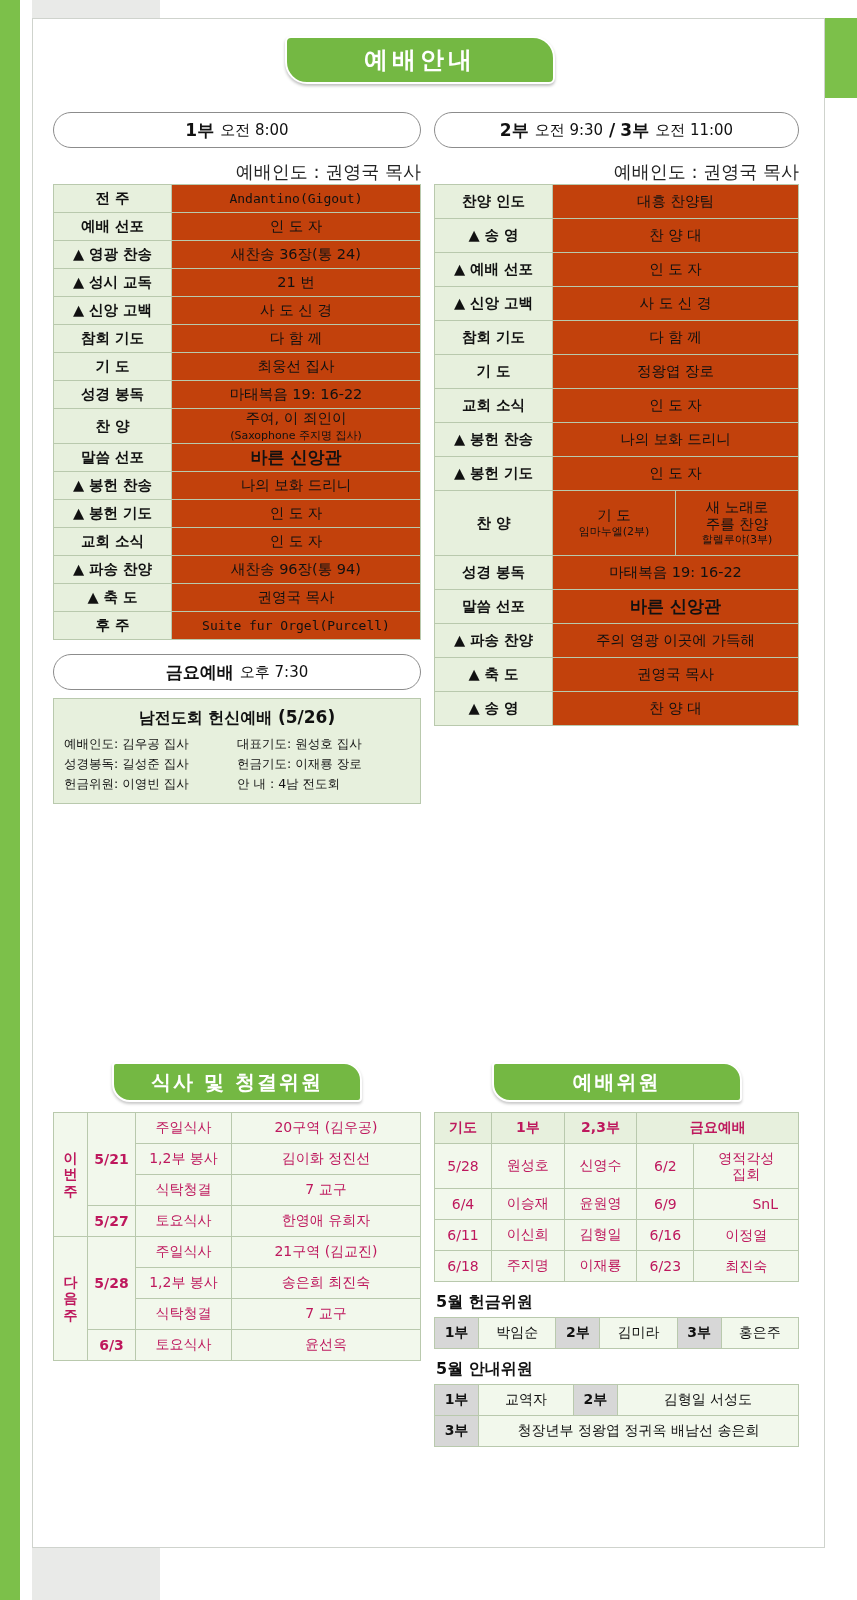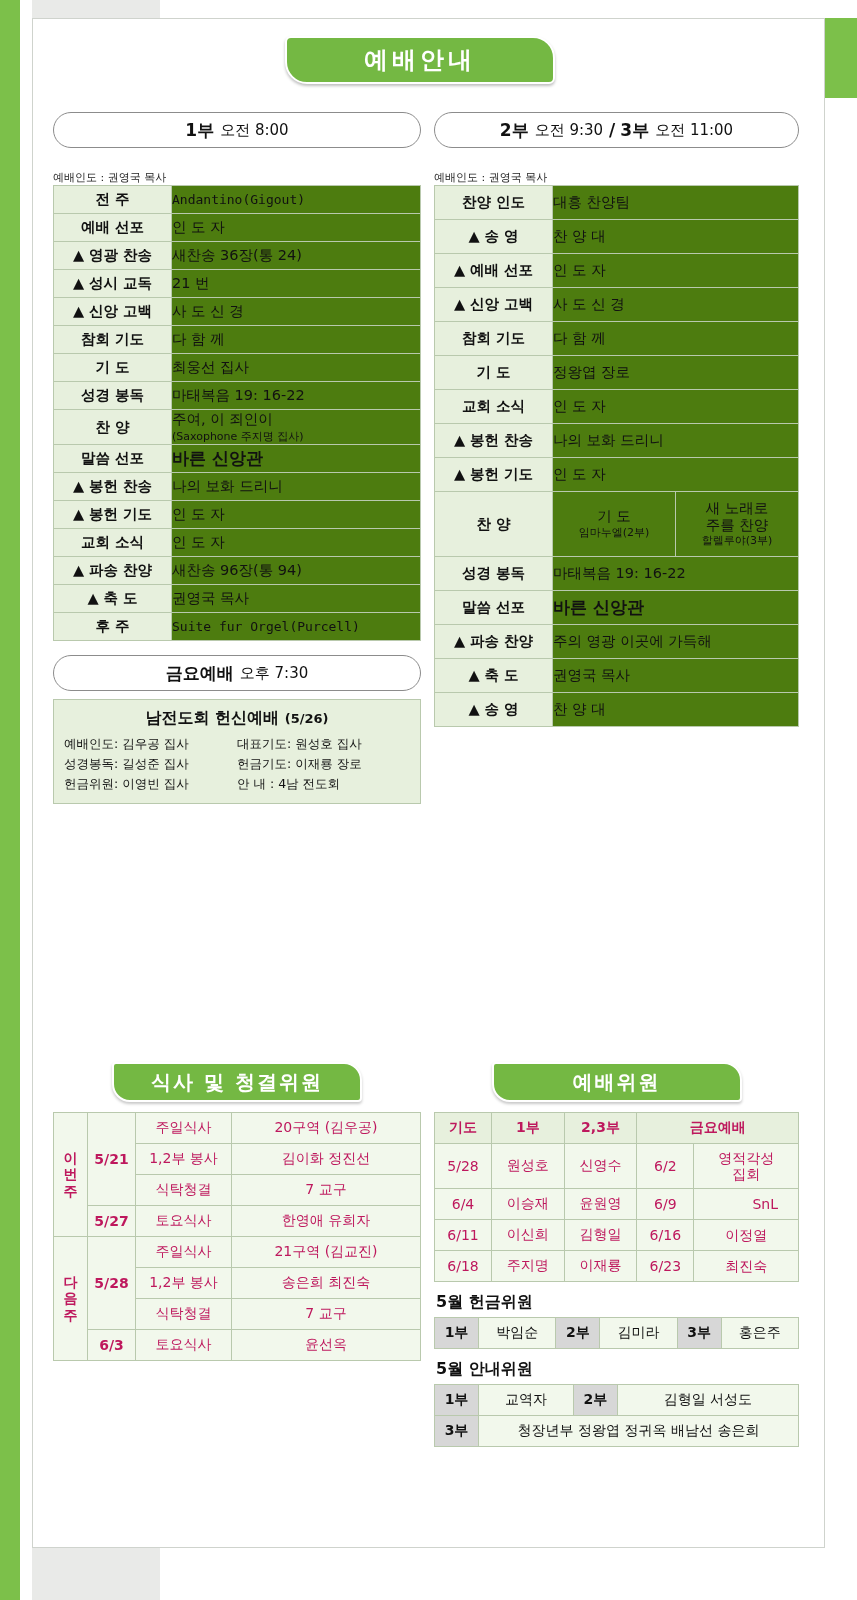--- a/index.html
+++ b/index.html
@@ -40,45 +40,45 @@
   }
 
   
   .pill {
     border:1px solid #8c8c8c; border-radius:20px; background:#ffffff;
     height:36px; display:flex; align-items:center; justify-content:center;
     font-size:17px; color:#111; font-weight:bold;
   }
   .pill .small { font-size:15px; font-weight:normal; margin-left:6px; }
 
-  .lead { font-size:11px; color:#222; margin-top:22px; }
+  .lead { font-size:18px; text-align:right; color:#222; margin-top:12px; }
 
   
   table.svc { border-collapse:collapse; width:100%; }
   table.svc td { border:1px solid #b9c9ad; padding:0; }
   td.lbl {
     width:118px; background:#e7f0dd; text-align:center;
     font-size:14.5px; font-weight:bold; color:#111; height:28px;
   }
-  td.val { background:#4d7c0f; font-size:14.5px; color:#111; }
+  td.val { background:#c2410c; text-align:center; font-size:14.5px; color:#111; }
   td.val.big { font-size:17px; font-weight:bold; }
   td.val.mono { font-family:"DejaVu Sans Mono","Liberation Mono",monospace; font-size:13px; }
   .sub { font-size:11px; }
 
   
   #col-left { position:absolute; left:53px; top:112px; width:368px; }
   #col-right { position:absolute; left:434px; top:112px; width:365px; }
 
   
   .fri-pill { margin-top:14px; }
   .fri-box {
     margin-top:8px; background:#e7f0dd; border:1px solid #b9c9ad; padding:8px 10px 10px 10px;
   }
   .fri-title { text-align:center; font-size:16px; font-weight:bold; color:#111; }
-  .fri-title .date { font-size:13px; }
+  .fri-title .date { font-size:17px; }
   .fri-grid { margin-top:7px; display:grid; grid-template-columns:1fr 1fr; row-gap:3px; font-size:12.5px; color:#111; }
   .fri-grid div { white-space:nowrap; }
 
   
   .tab {
     background:#74b843; border:2px solid #ffffff; border-radius:4px 18px 4px 18px;
     color:#ffffff; font-size:20px; font-weight:bold; letter-spacing:2px;
     height:40px; display:flex; align-items:center; justify-content:center;
     box-shadow:0 2px 3px rgba(0,0,0,.22); position:relative;
   }

